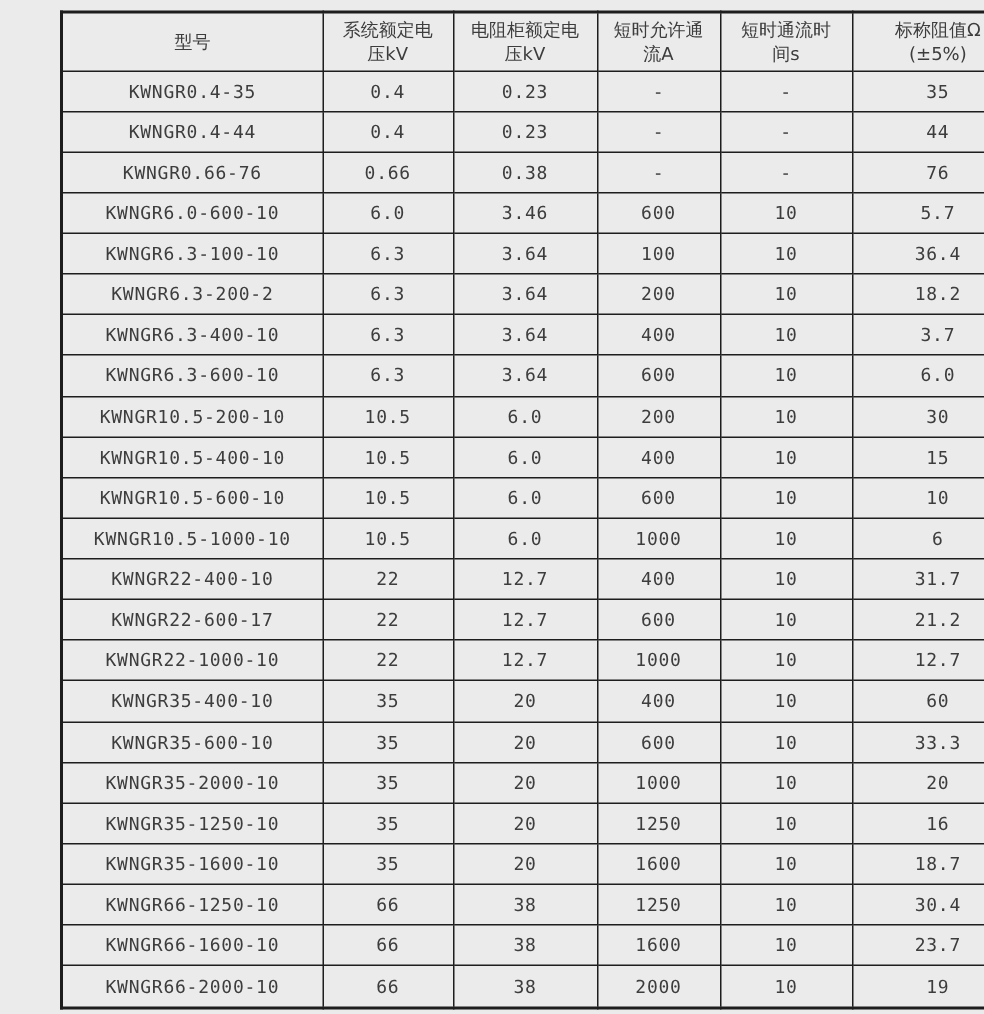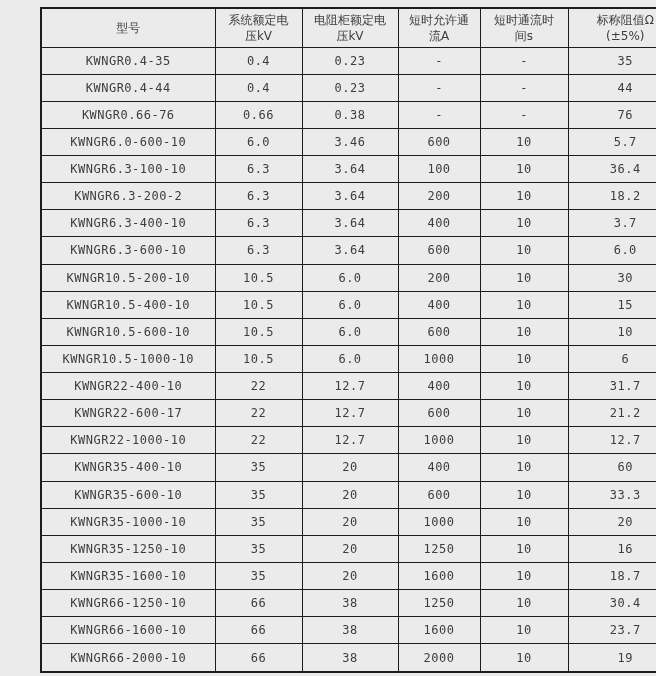--- a/index.html
+++ b/index.html
@@ -209,21 +209,21 @@
         </tr>
         <tr>
           <td>KWNGR35-600-10</td>
           <td>35</td>
           <td>20</td>
           <td>600</td>
           <td>10</td>
           <td>33.3</td>
         </tr>
         <tr>
-          <td>KWNGR35-1000-10</td>
+          <td>KWNGR35-2000-10</td>
           <td>35</td>
           <td>20</td>
           <td>1000</td>
           <td>10</td>
           <td>20</td>
         </tr>
         <tr>
           <td>KWNGR35-1250-10</td>
           <td>35</td>
           <td>20</td>

